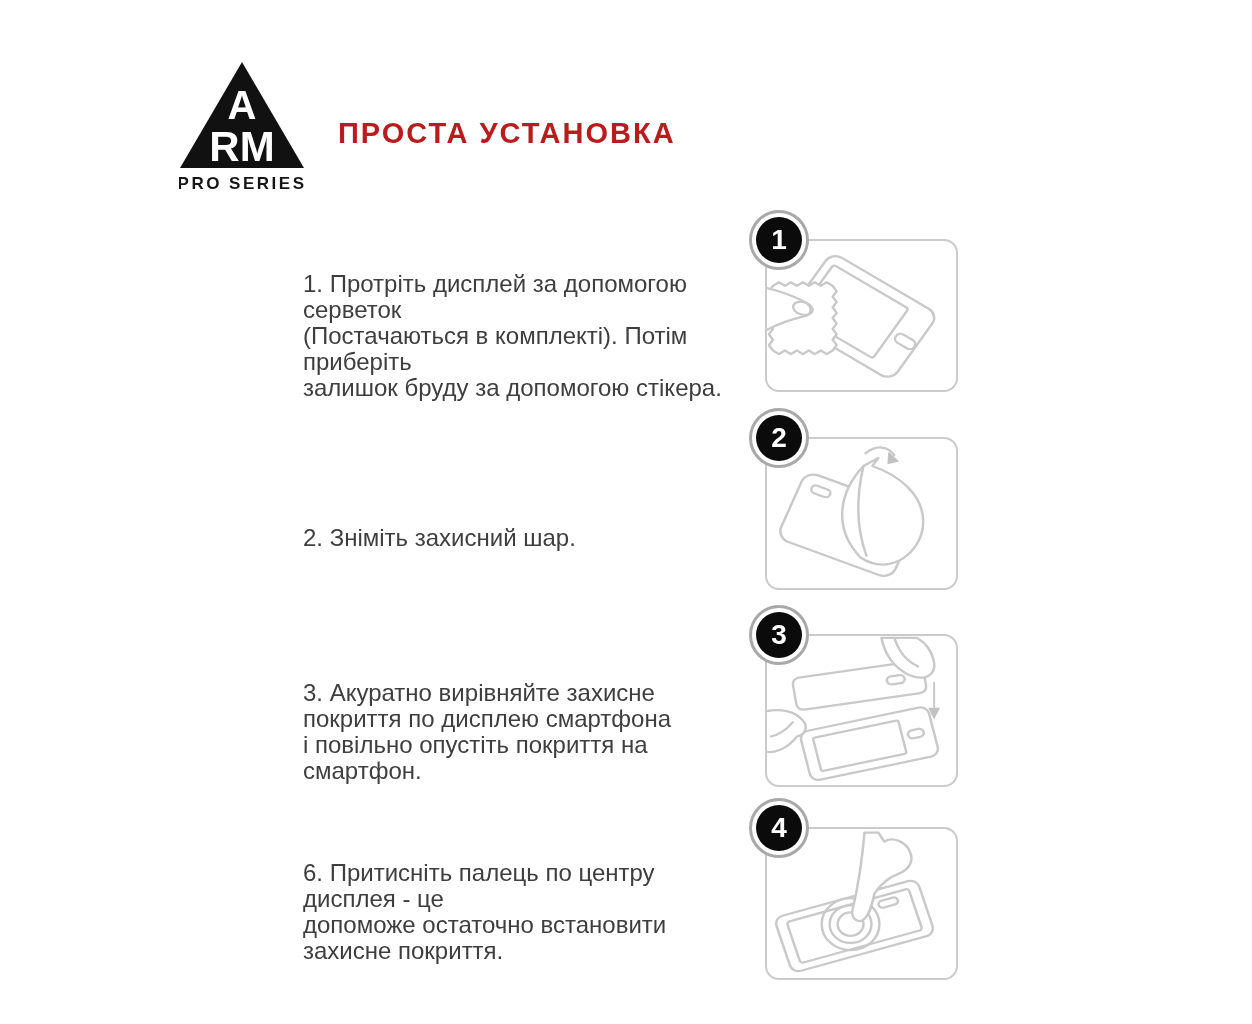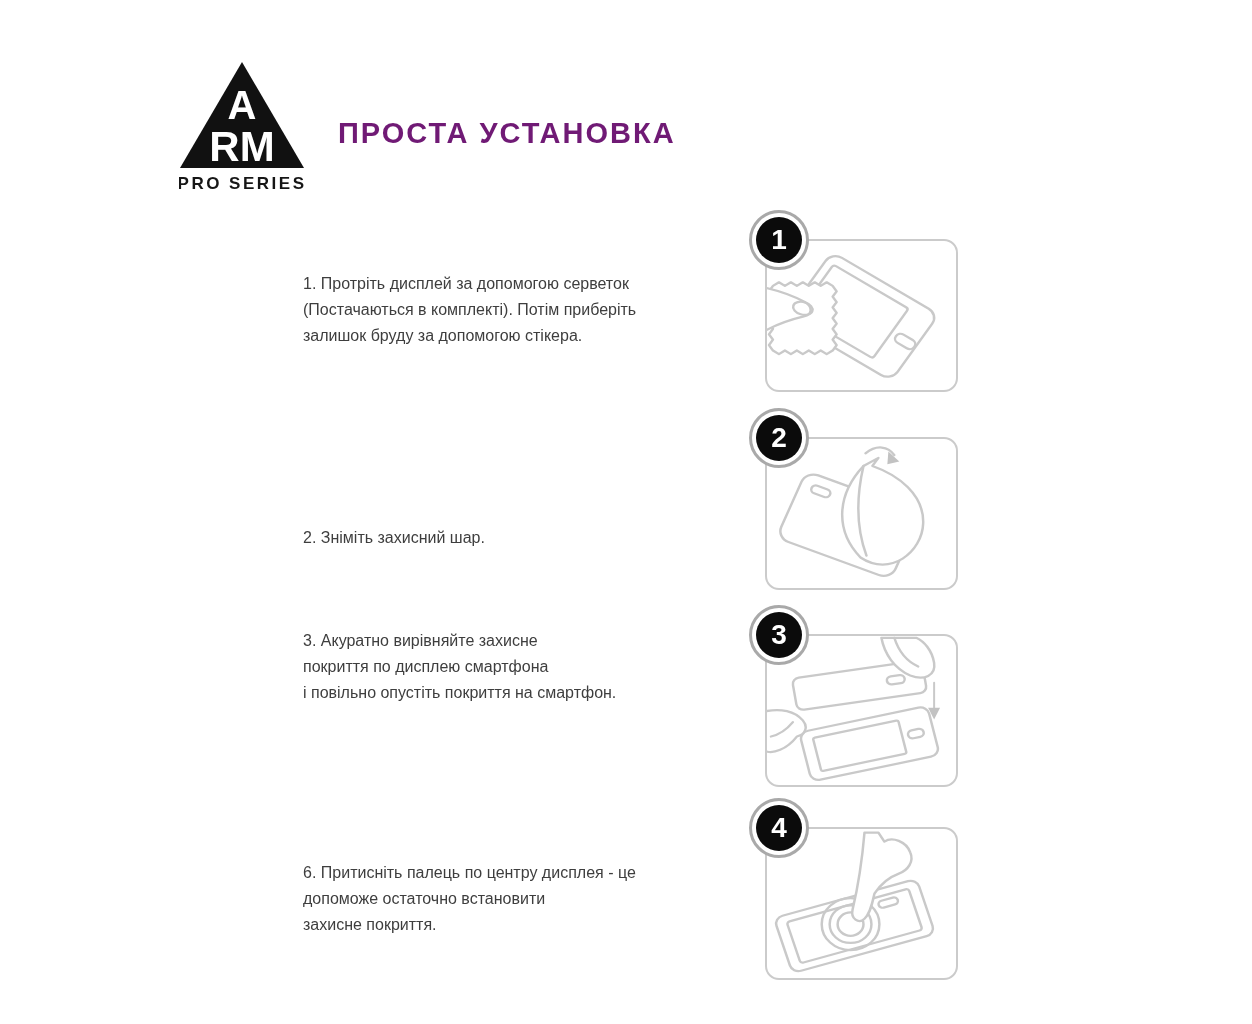--- a/index.html
+++ b/index.html
@@ -5,30 +5,30 @@
   html,body{margin:0;padding:0;}
   body{
     width:1252px;height:1024px;position:relative;background:#ffffff;
     font-family:"Liberation Sans", sans-serif;overflow:hidden;
   }
   
   .logo{position:absolute;left:179px;top:60px;width:126px;height:132px;}
   
   .title{
     position:absolute;left:338px;top:117px;
-    font-size:29px;font-weight:800;letter-spacing:2px;color:#701a75;
+    font-size:29px;font-weight:800;letter-spacing:2px;color:#b91c1c;
     white-space:nowrap;
   }
   
   .step-text{
     position:absolute;left:303px;width:450px;
-    font-size:16px;line-height:26px;color:#3e3e3e;
+    font-size:24px;line-height:26px;color:#3e3e3e;
     white-space:pre-line;
   }
-  .t1{top:271px;} .t2{top:525px;} .t3{top:628px;} .t4{top:860px;}
+  .t1{top:271px;} .t2{top:525px;} .t3{top:680px;} .t4{top:860px;}
   
   .illus{
     position:absolute;left:765px;width:193px;height:153px;
     border:2px solid #cbcbcb;border-radius:14px;background:#fff;
     box-sizing:border-box;
   }
   .b1{top:239px;} .b2{top:437px;} .b3{top:634px;} .b4{top:827px;}
   .illus svg{position:absolute;left:0;top:0;width:189px;height:149px;}
   
   .badge{

